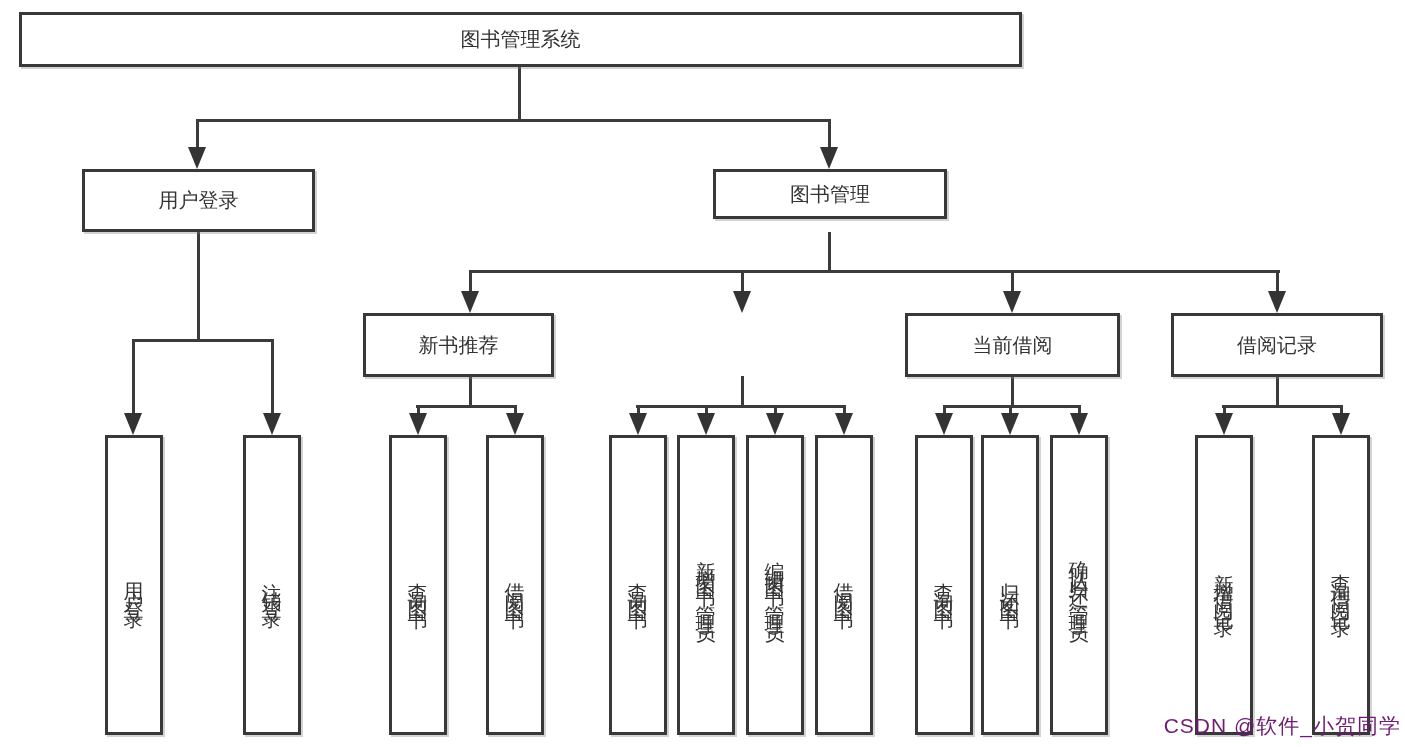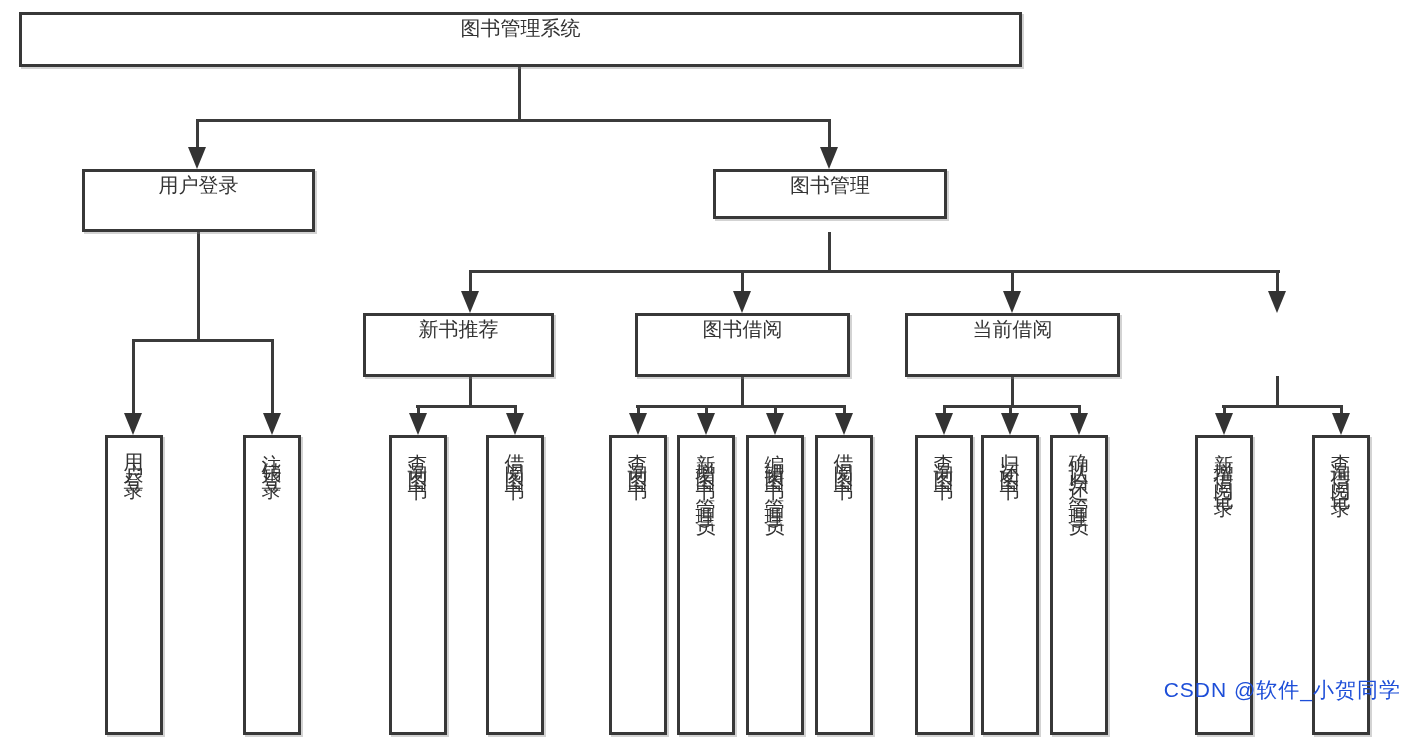--- a/index.html
+++ b/index.html
@@ -9,21 +9,21 @@
     background:#ffffff;
     font-family:"Liberation Sans","DejaVu Sans",sans-serif;
     overflow:hidden;
   }
   .box{
     position:absolute;
     box-sizing:border-box;
     background:#ffffff;
     border:3px solid #383838;
     box-shadow:2px 2px 0 rgba(130,130,130,0.35);
-    display:flex;justify-content:center;
+    display:flex;align-items:center;justify-content:center;
     color:#333333;
     font-size:20px;
     z-index:2;
   }
   .vbox .vtext{
     writing-mode:vertical-rl;
     letter-spacing:9px;
     line-height:1;
     font-size:20px;
     color:#333333;
@@ -31,23 +31,23 @@
   .hline{position:absolute;height:3px;background:#3b3b3b;z-index:1;}
   .vline{position:absolute;width:3px;background:#3b3b3b;z-index:1;}
   .arrow{
     position:absolute;width:0;height:0;z-index:1;
     border-left:9px solid transparent;
     border-right:9px solid transparent;
     border-top:22px solid #333333;
   }
   .watermark{
     position:absolute;
-    right:4px;top:676px;
+    right:4px;top:712px;
     font-size:21px;
-    color:#1d4ed8;
+    color:#701a75;
     letter-spacing:1px;
     z-index:5;
     white-space:nowrap;
   }
 </style>
 </head>
 <body>
 
 <div class="canvas">
 
@@ -83,25 +83,25 @@
   <div class="vline" style="left:741px;top:270px;height:26px"></div>
   <div class="arrow" style="left:733px;top:291px"></div>
   <div class="vline" style="left:1011px;top:270px;height:26px"></div>
   <div class="arrow" style="left:1003px;top:291px"></div>
   <div class="vline" style="left:1276px;top:270px;height:26px"></div>
   <div class="arrow" style="left:1268px;top:291px"></div>
 
   <div class="box" style="left:363px;top:313px;width:191px;height:64px">
     <span>新书推荐</span>
   </div>
-  <div class="box" style="left:635px;top:313px;width:215px;height:64px">
-    <span>图书借阅</span>
-  </div>
   <div class="box" style="left:905px;top:313px;width:215px;height:64px">
     <span>当前借阅</span>
+  </div>
+  <div class="box" style="left:1171px;top:313px;width:212px;height:64px">
+    <span>借阅记录</span>
   </div>
 
   <div class="vline" style="left:469px;top:376px;height:32px"></div>
   <div class="vline" style="left:741px;top:376px;height:32px"></div>
   <div class="vline" style="left:1011px;top:376px;height:32px"></div>
   <div class="vline" style="left:1276px;top:376px;height:32px"></div>
 
   <div class="hline" style="left:416px;top:405px;width:101px"></div>
   <div class="vline" style="left:417px;top:405px;height:12px"></div>
   <div class="arrow" style="left:409px;top:413px"></div>

